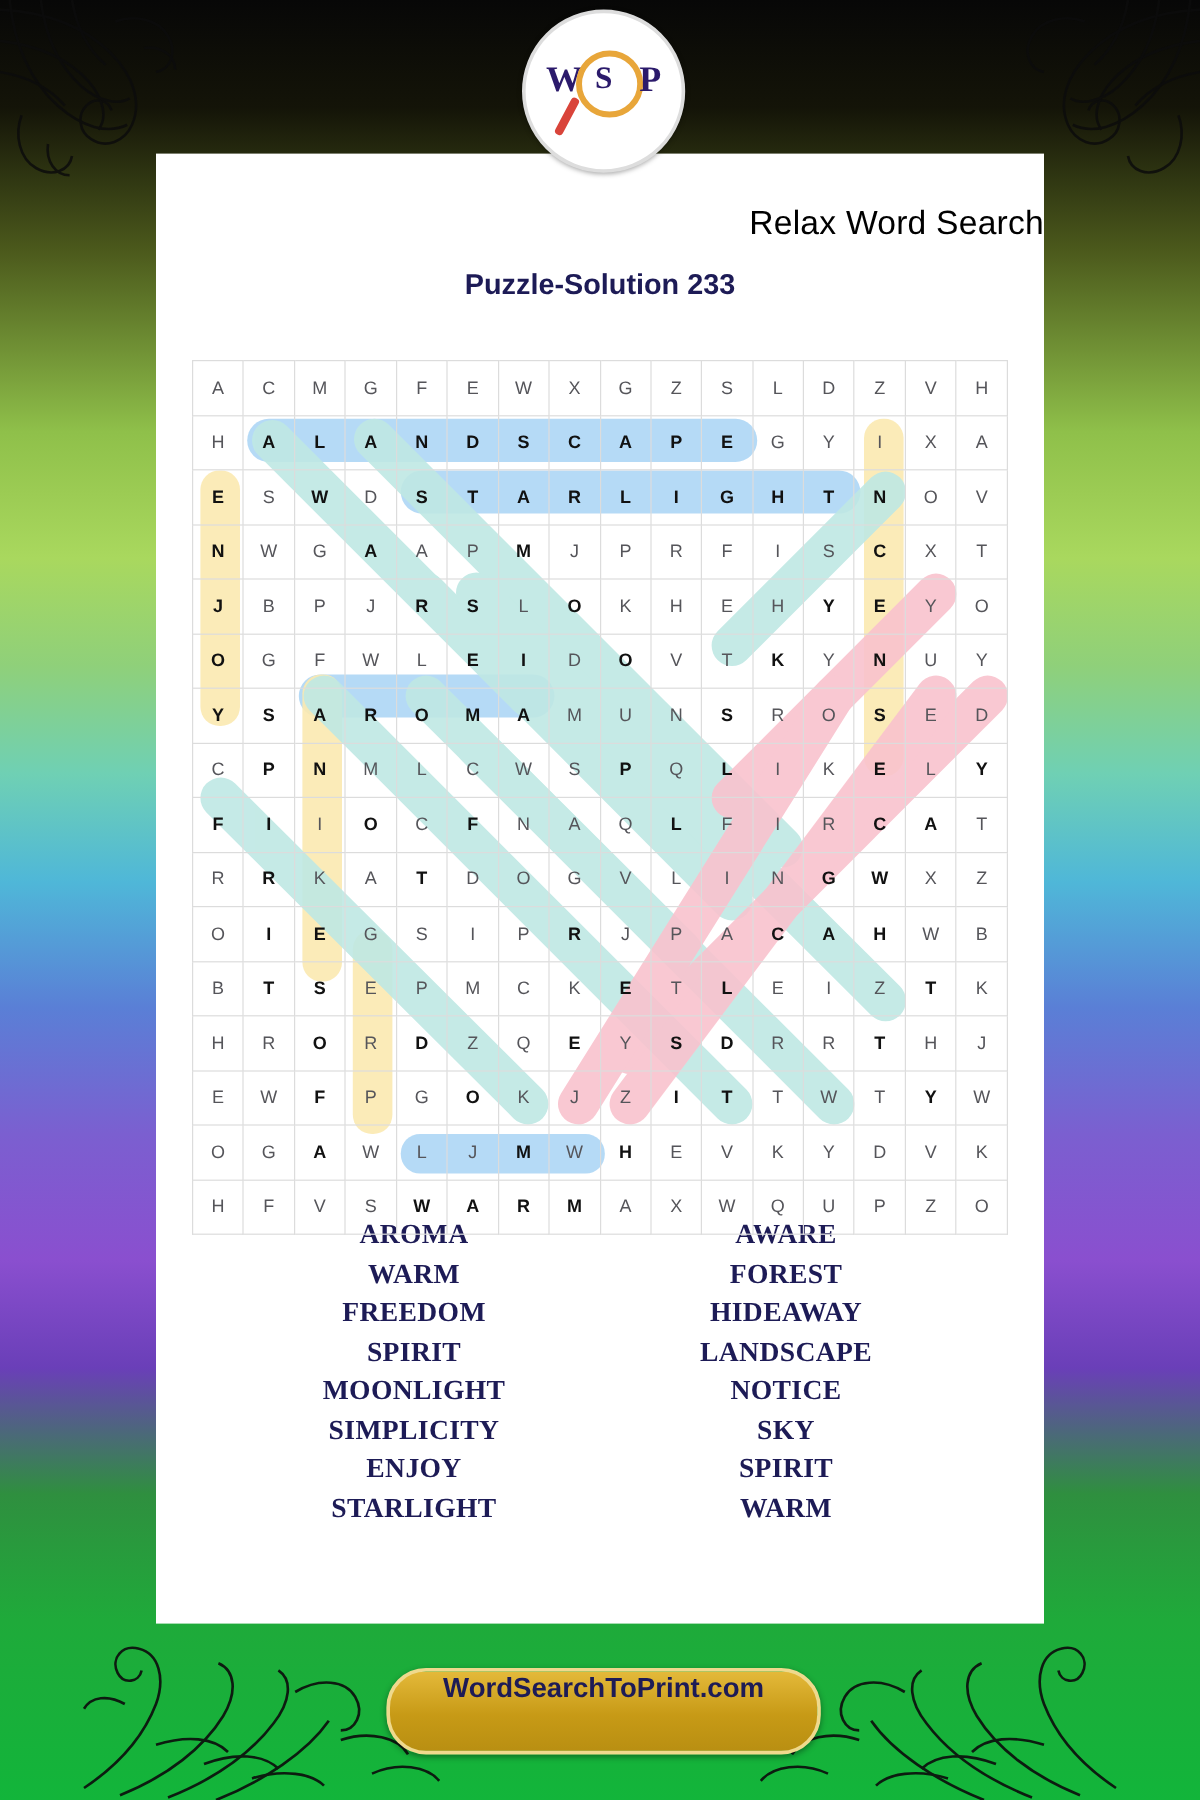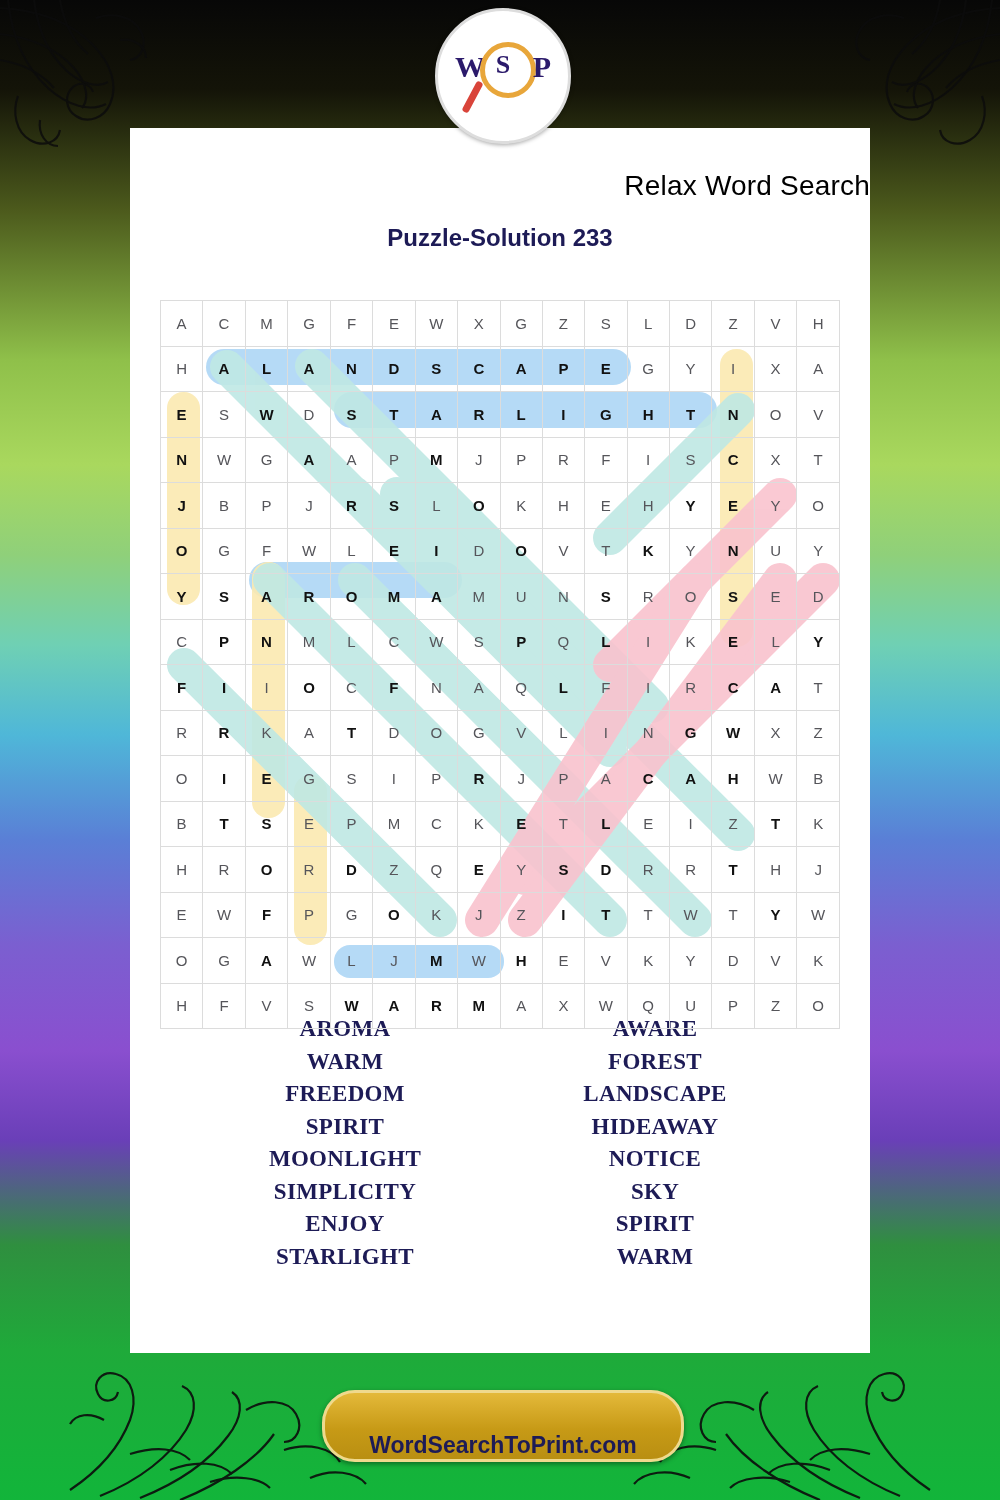--- a/index.html
+++ b/index.html
@@ -59,21 +59,21 @@
   .words{position:absolute;left:60px;top:885px;width:620px;display:flex;}
   .wcol{width:50%;text-align:center;font-family:Liberation Serif, serif;}
   .wcol div{
     font-size:23px;font-weight:bold;color:#1d1b56;line-height:32.5px;letter-spacing:.3px;
   }
 
   .footer-btn{
     position:absolute;left:322px;bottom:38px;width:356px;height:66px;border-radius:33px;
     background:linear-gradient(180deg,#e4b93a 0%,#c79a16 55%,#b98f12 100%);
     border:3px solid #efd98d;box-shadow:0 2px 5px rgba(0,0,0,.4);
-    display:flex;align-items:flex-end;justify-content:center;
+    display:flex;align-items:flex-start;justify-content:center;
   }
   .footer-btn span{color:#1d1b56;font-weight:bold;font-size:23px;}
 </style>
 </head>
 <body>
 
 <svg class="corner c-tl" viewBox="0 0 180 170">
   <g fill="none" stroke="#0c0c0c" stroke-width="2.2">
     <path d="M0 8 C40 10 70 22 92 44 C112 64 118 86 110 104 C104 118 88 124 76 116 C66 110 64 96 72 88 C79 81 90 83 93 92"></path>
     <path d="M0 34 C34 38 58 50 74 68 C86 82 90 98 82 108"></path>
@@ -485,22 +485,22 @@
         <div>FREEDOM</div>
         <div>SPIRIT</div>
         <div>MOONLIGHT</div>
         <div>SIMPLICITY</div>
         <div>ENJOY</div>
         <div>STARLIGHT</div>
       </div>
     <div class="wcol" id="wcol2">
         <div>AWARE</div>
         <div>FOREST</div>
+        <div>HIDEAWAY</div>
         <div>LANDSCAPE</div>
-        <div>HIDEAWAY</div>
         <div>NOTICE</div>
         <div>SKY</div>
         <div>SPIRIT</div>
         <div>WARM</div>
       </div>
   </div>
 </div>
 
 <div class="footer-btn">
   <span>WordSearchToPrint.com</span>

